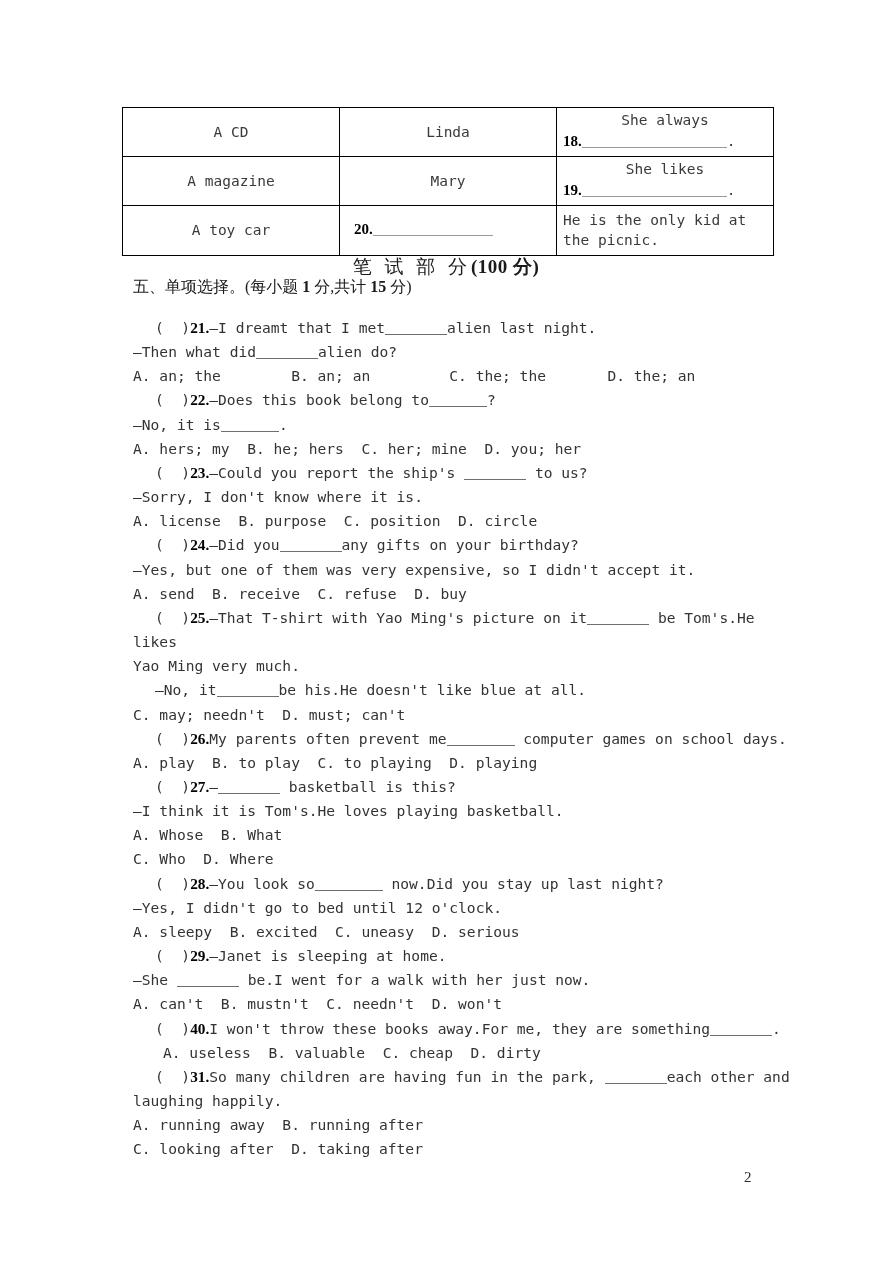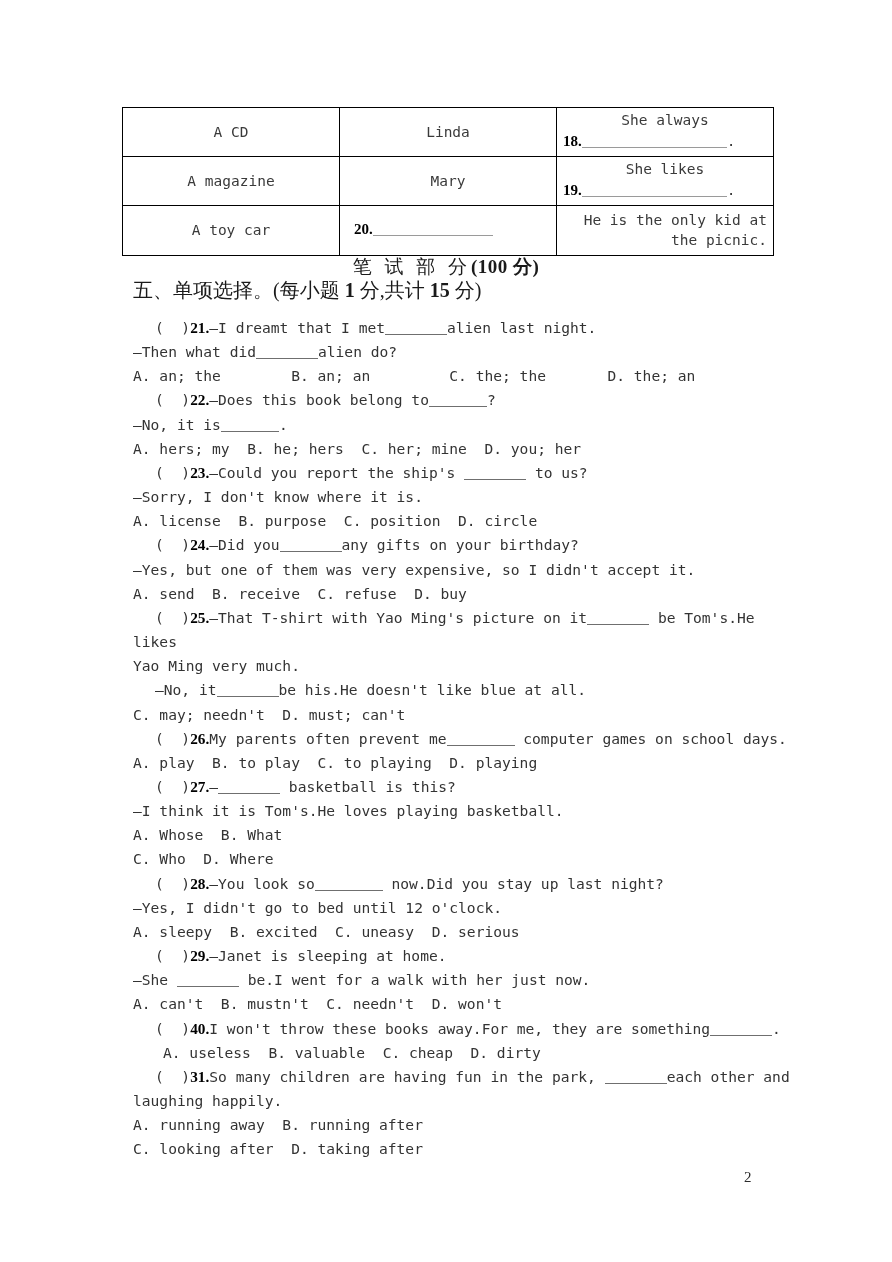--- a/index.html
+++ b/index.html
@@ -71,21 +71,21 @@
     display: inline-block;
     border-bottom: 1px solid #9a9a9a;
     height: 0.95em;
     vertical-align: -2px;
   }
   .bw-120 { width: 120px; }
   .bw-145 { width: 145px; }
 
   .c-twoline {
     line-height: 1.4;
-    text-align: right;
+    text-align: left;
     padding: 4px 6px;
   }
 
   
   .exam-head {
     position: absolute;
     left: 0;
     top: 254px;
     width: 892px;
     text-align: center;
@@ -93,21 +93,21 @@
     font-size: 19px;
     letter-spacing: 0.5px;
   }
   .exam-head .cn { letter-spacing: 4px; }
   .exam-head .score { font-weight: bold; }
 
   .section-head {
     position: absolute;
     left: 133px;
     top: 277px;
-    font-size: 20px;
+    font-size: 16px;
     white-space: nowrap;
   }
   .section-head b { font-weight: bold; }
 
   
   .body-text {
     position: absolute;
     left: 133px;
     top: 300px;
     width: 660px;

